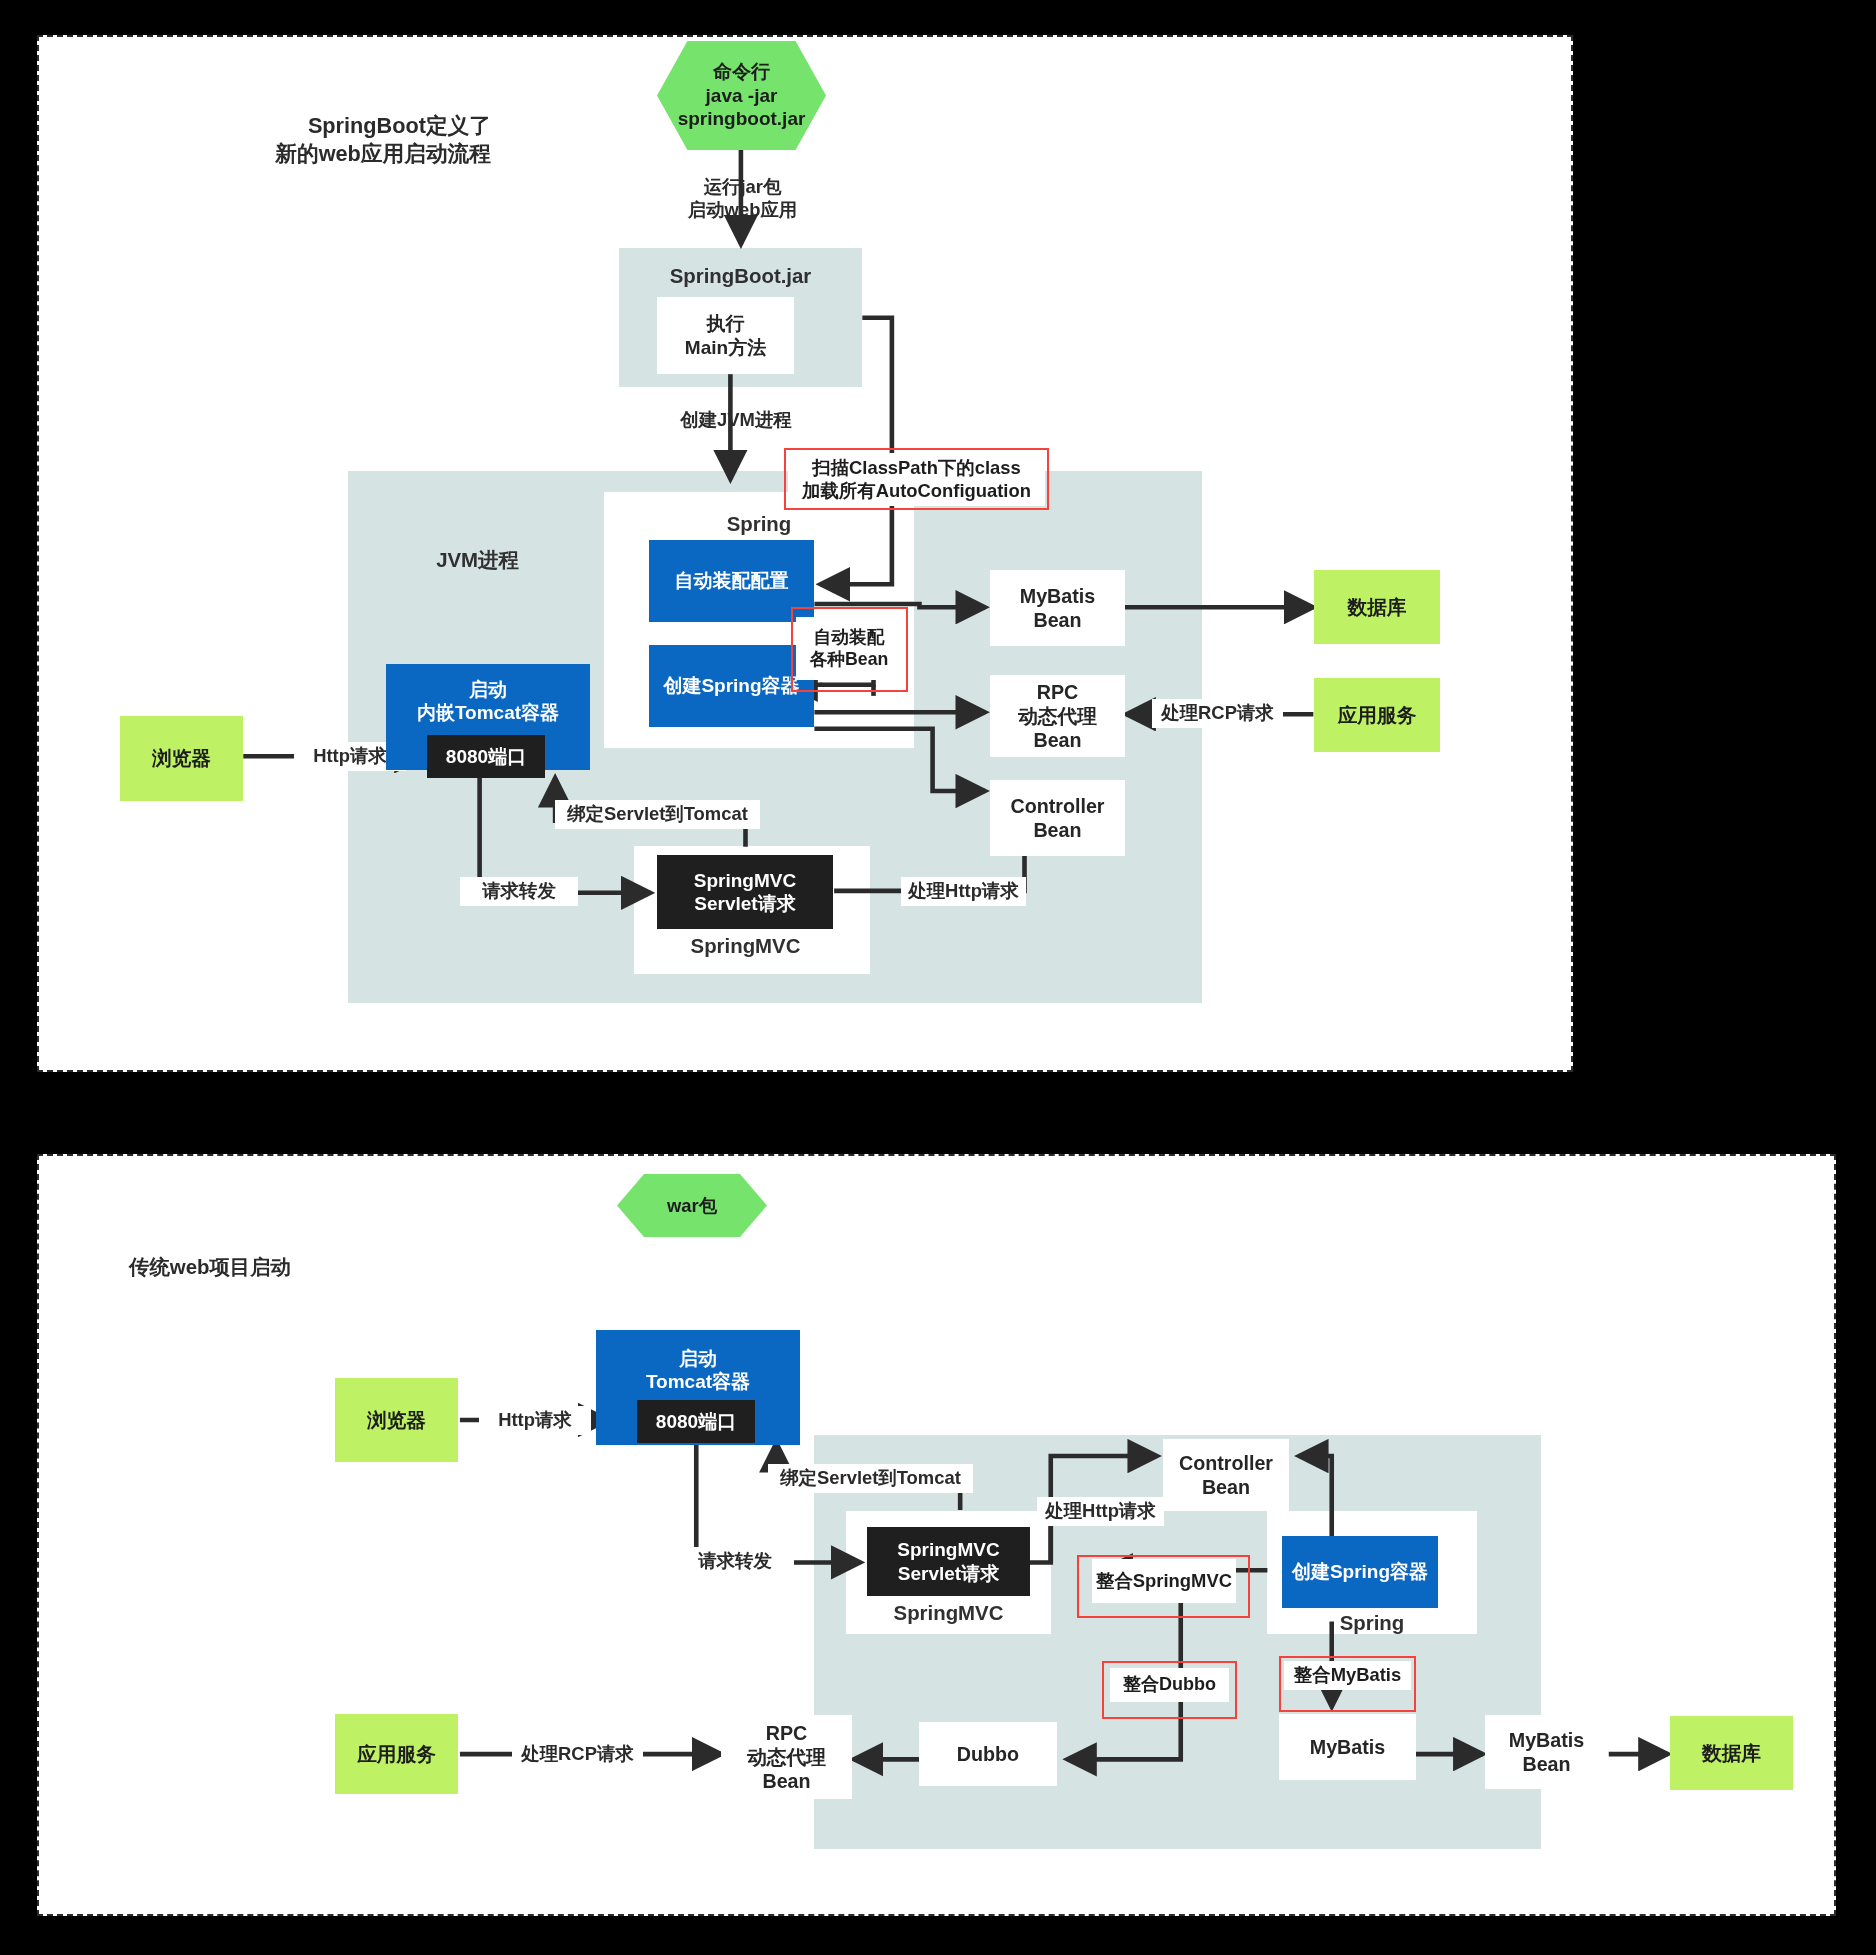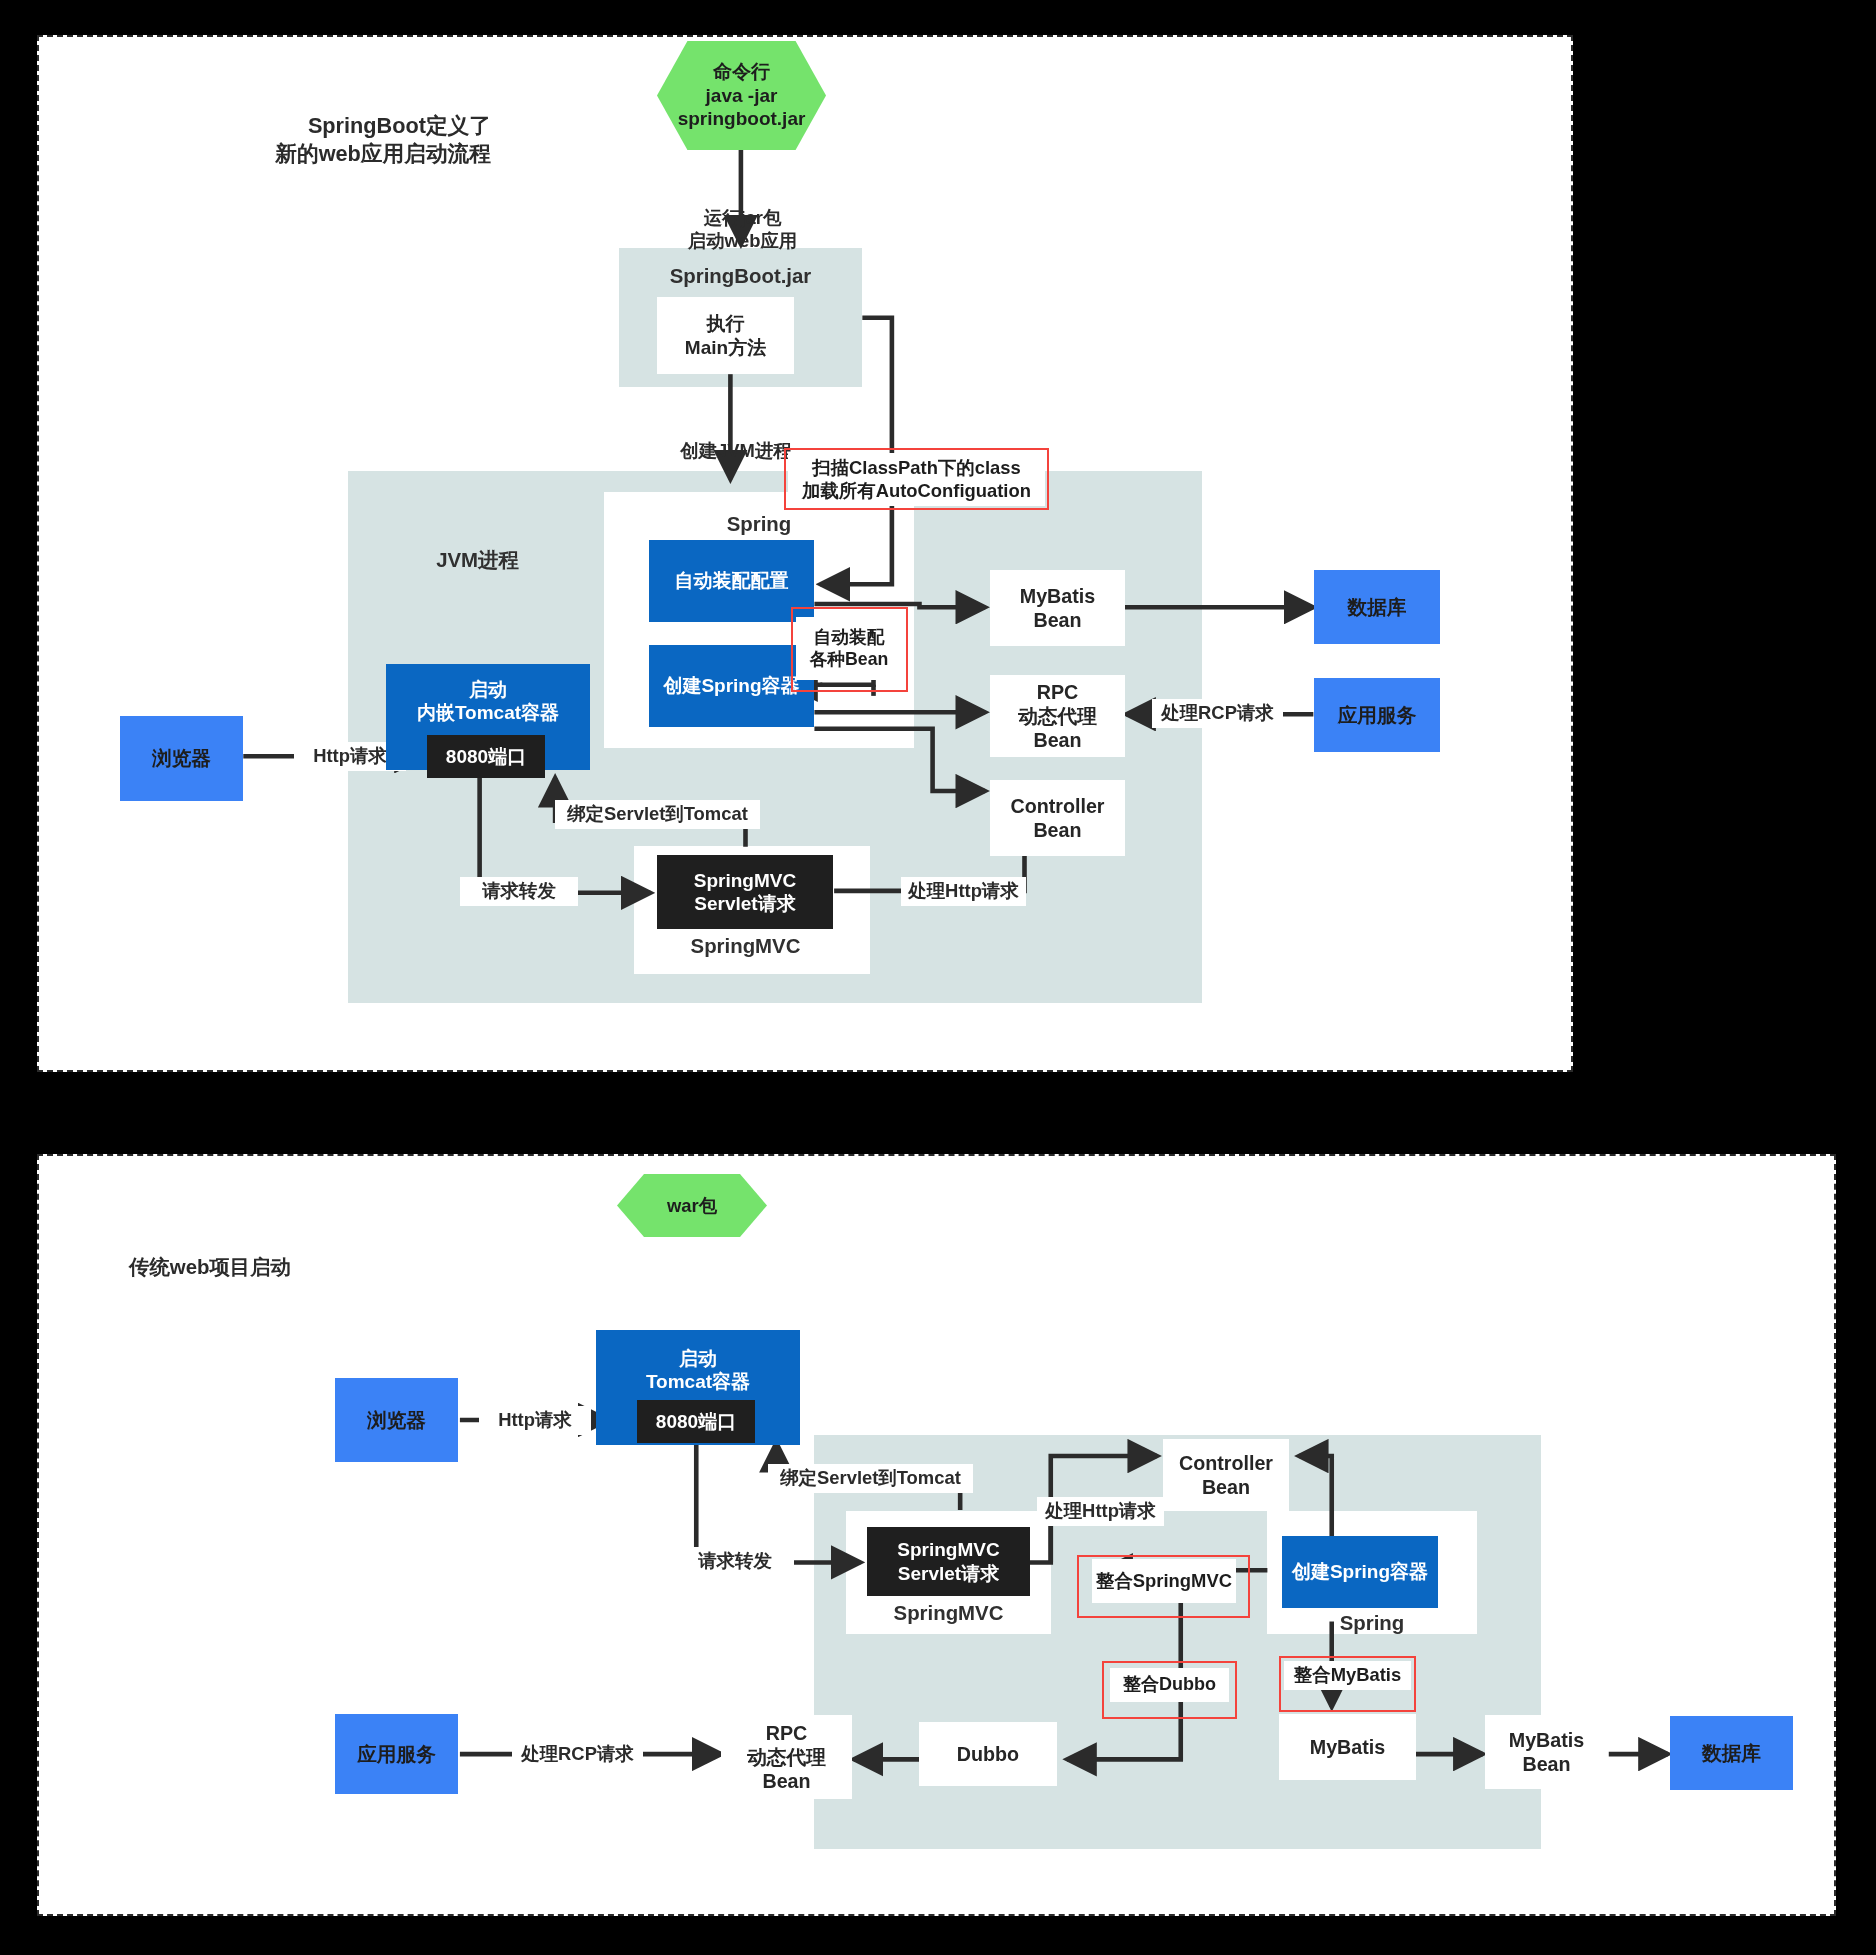--- a/index.html
+++ b/index.html
@@ -17,21 +17,21 @@
   #panel-top    { left:37px;  top:35px;   width:1536px; height:1037px; }
   #panel-bottom { left:37px;  top:1154px; width:1799px; height:762px; }
 
   
   .node {
     position:absolute; display:flex; flex-direction:column;
     align-items:center; justify-content:center; text-align:center;
     font-weight:bold; line-height:1.22; color:#262626;
     white-space:pre-line;
   }
-  .green  { background:#3b82f6; color:#1d1d1d; }
+  .green  { background:#bef264; color:#1d1d1d; }
   .blue   { background:#0a67c2; color:#fff;text-align:center; }
   .black  { background:#1f1f1f; color:#fff; }
   .white  { background:#fff; color:#262626; }
   .region { background:#d6e3e3; }
   .subregion { background:#fff; }
 
   .hex {
     position:absolute; background:#75e36c;
     clip-path:polygon(18% 0,82% 0,100% 50%,82% 100%,18% 100%,0 50%);
     display:flex; align-items:center; justify-content:center;
@@ -56,21 +56,21 @@
   .regionlabel {
     position:absolute; font-weight:bold; color:#303030;
     white-space:pre-line; text-align:center;
   }
   
   .elabel {
     position:absolute; background:#fff; color:#2b2b2b;
     font-weight:bold; line-height:1.2; white-space:pre-line;
     text-align:center; display:flex; align-items:center; justify-content:center;
   }
-  .elabel.nobg { background:transparent;margin-top:31px; }
+  .elabel.nobg { background:transparent; }
 
   svg.wires { position:absolute; left:0; top:0; width:1877px; height:1955px;
               pointer-events:none; }
 </style>
 </head>
 <body>
 
 <div class="panel" id="panel-top"></div>
 
 <div class="node region" style="left:348px; top:471px; width:854px; height:532px;"></div>

